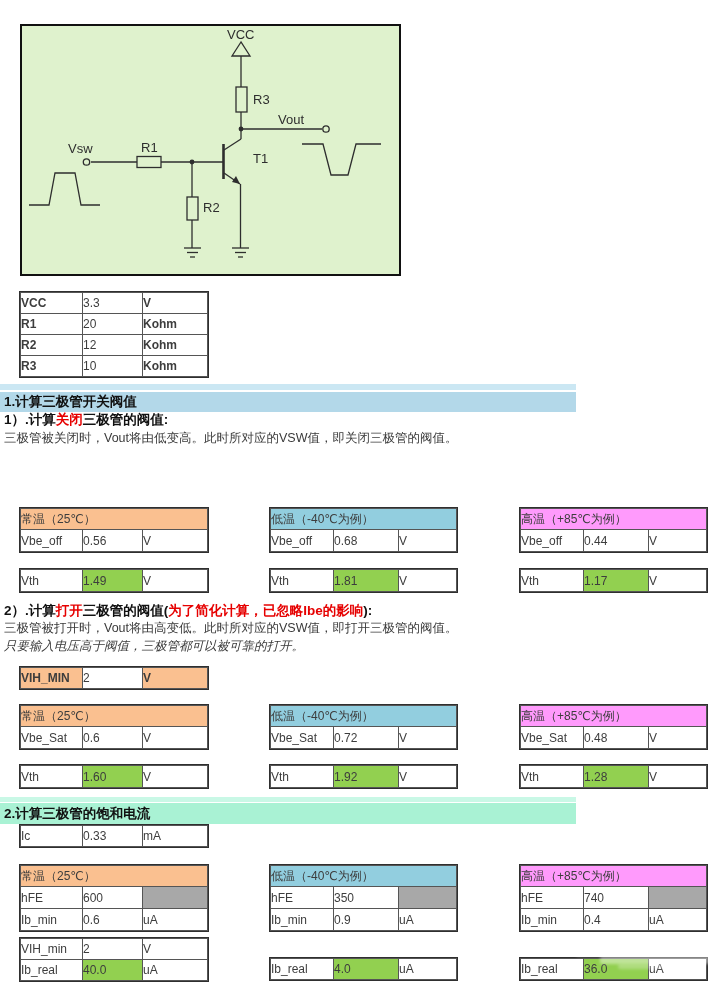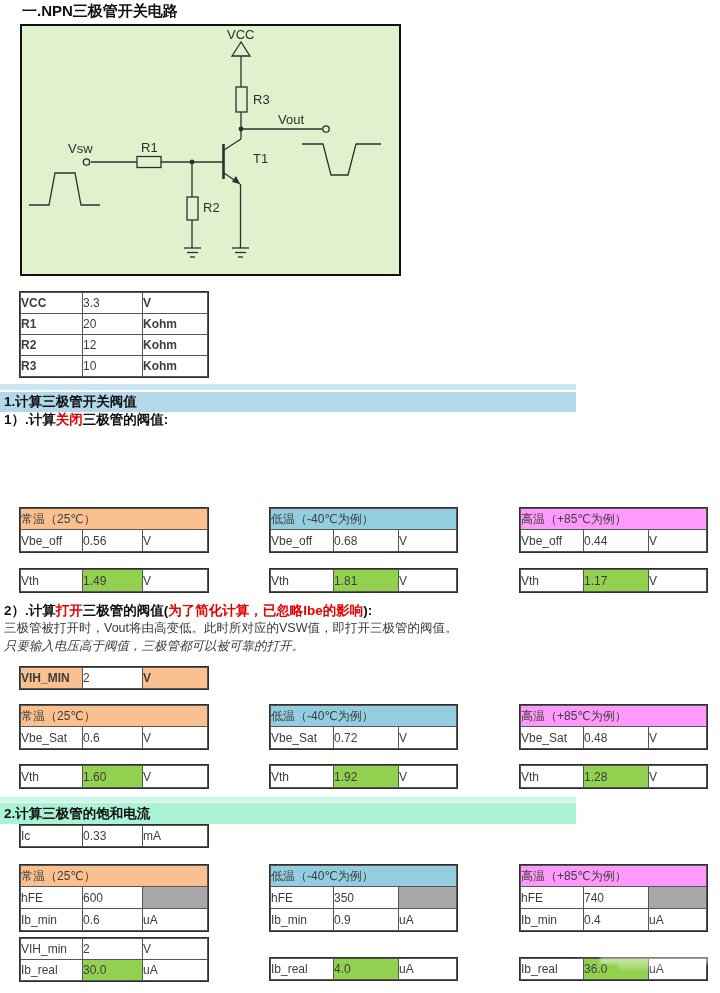--- a/index.html
+++ b/index.html
@@ -32,21 +32,20 @@
   .circuit{position:absolute;left:20px;top:24px;width:381px;height:252px;background:#dff2cd;border:2px solid #111;box-sizing:border-box;}
   .circuit svg{display:block;}
   .circuit text{font-size:13px;fill:#2e2e2e;}
   .wm{position:absolute;background:rgba(255,255,255,0.6);filter:blur(1.5px);border-radius:2px;pointer-events:none;}
 </style>
 </head>
 <body>
 
 <div id="stage">
 
-  <div class="abs doc-title" style="left:22px;top:2px;">一.NPN三极管开关电路</div>
 
   <div class="circuit">
     <svg width="377" height="248" viewBox="0 0 377 248">
       <g stroke="#2e2e2e" stroke-width="1.3" fill="none">
 
         <path d="M219,16 L210,30 L228,30 Z"></path>
         <line x1="219" y1="30" x2="219" y2="61"></line>
         <rect x="214" y="61" width="11" height="25"></rect>
         <line x1="219" y1="86" x2="219" y2="113"></line>
 
@@ -126,20 +125,21 @@
     </table>
 
   <div class="bar bar-strip1"></div>
   <div class="bar bar-head1">
     <div class="bar-label">1.计算三极管开关阀值</div>
   </div>
 
   <div class="abs subhead" style="left:4px;top:411px;">
     <span>1）.计算</span><span class="red">关闭</span><span>三极管的阀值:</span>
   </div>
+  <div class="abs bodyline" style="left:4px;top:430px;">三极管被关闭时，Vout将由低变高。此时所对应的VSW值，即关闭三极管的阀值。</div>
 
 
   <table class="sheet" style="left:20px;top:508px;width:187px;">
     <colgroup>
         <col style="width:62px">
         <col style="width:60px">
         <col style="width:65px">
       </colgroup>
     <tbody>
         <tr>
@@ -444,21 +444,21 @@
         <col style="width:65px">
       </colgroup>
     <tbody>
         <tr>
       <td class="lbl">VIH_min</td>
       <td class="val">2</td>
       <td class="unit">V</td>
     </tr>
     <tr>
       <td class="lbl">Ib_real</td>
-      <td class="val bg-green">30.0</td>
+      <td class="val bg-green">40.0</td>
       <td class="unit">uA</td>
     </tr>
   </tbody>
     </table>
 
   <table class="sheet" style="left:270px;top:958px;width:186px;">
     <colgroup>
         <col style="width:63px">
         <col style="width:65px">
         <col style="width:58px">

